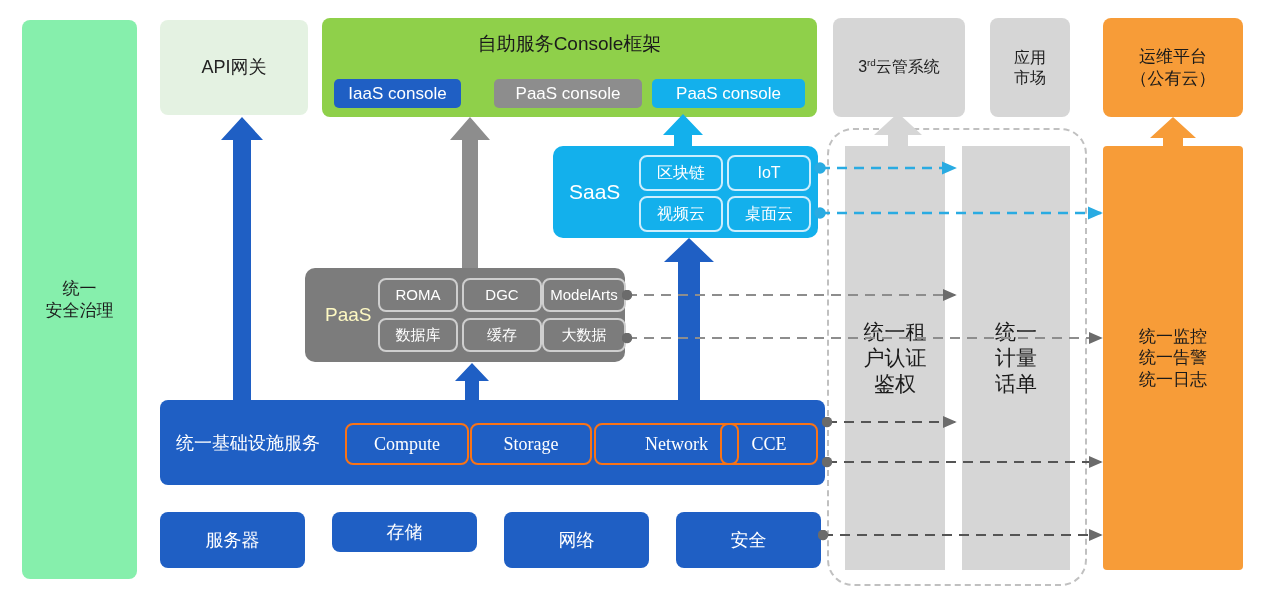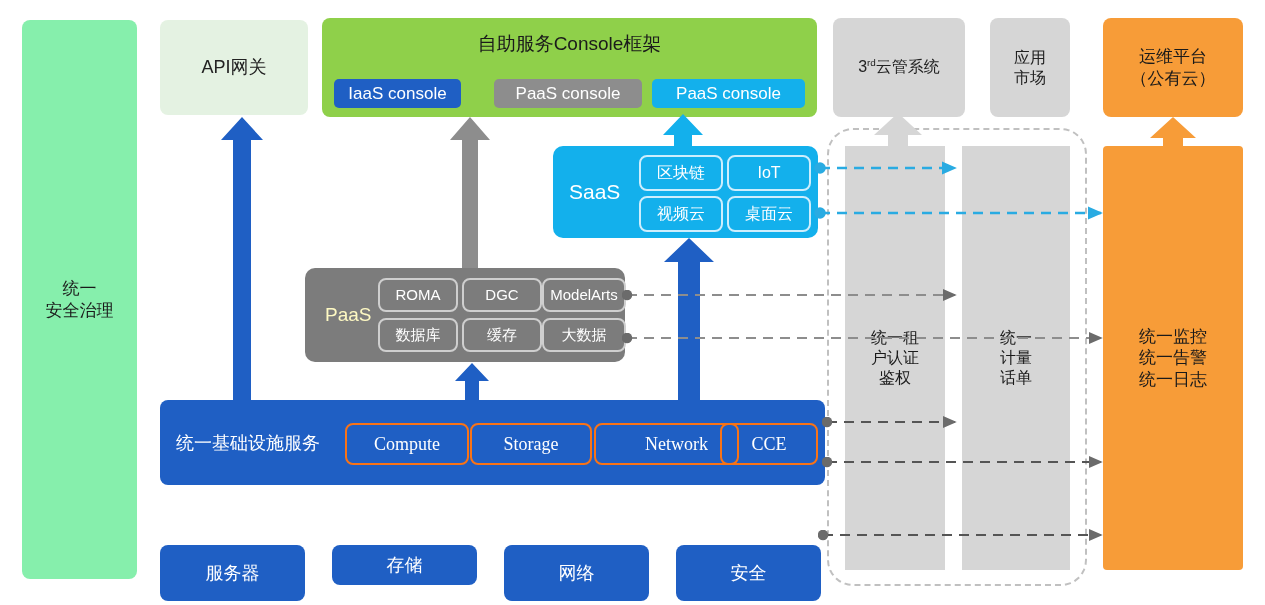--- a/index.html
+++ b/index.html
@@ -48,24 +48,24 @@
              font-size:15px;display:flex;align-items:center;justify-content:center;}
 
   
   .infra{background:#1f5fc4;border-radius:8px;}
   .infra-name{position:absolute;left:16px;top:50%;transform:translateY(-50%);
               color:#fff;font-size:18px;}
   .infra-chip{position:absolute;border:2px solid #f97316;border-radius:8px;color:#fff;
               font-size:18px;display:flex;align-items:center;justify-content:center;}
 
   
-  .bbox{background:#1f5fc4;border-radius:8px;color:#fff;font-size:18px;margin-top:33px;}
-
-  
-  .midcol{background:#d6d6d6;color:#1a1a1a;font-size:16px;}
+  .bbox{background:#1f5fc4;border-radius:8px;color:#fff;font-size:18px;}
+
+  
+  .midcol{background:#d6d6d6;color:#1a1a1a;font-size:21px;}
 
   
   .dashbox{position:absolute;border:2px dashed #c0c0c0;border-radius:26px;
            box-sizing:border-box;}
 
   svg.ov{position:absolute;left:0;top:0;width:1265px;height:605px;
          pointer-events:none;overflow:visible;}
   sup{font-size:.62em;vertical-align:super;}
 </style>
 </head>

